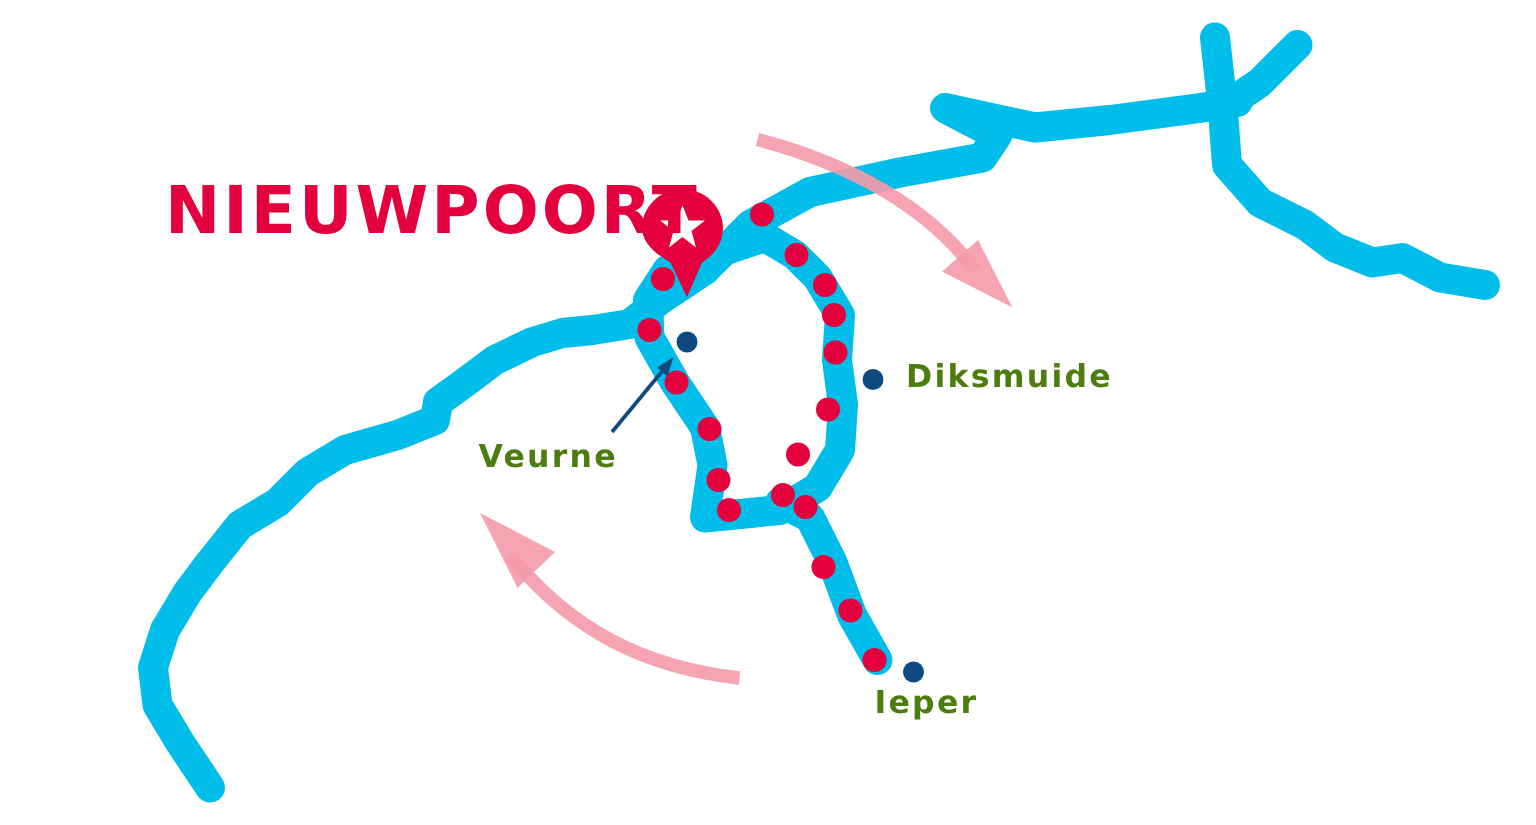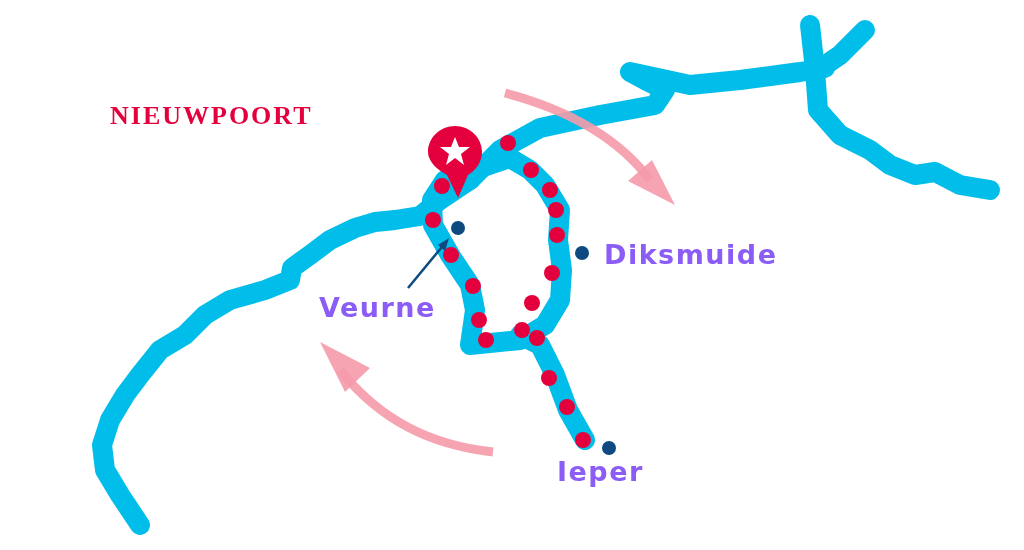--- a/index.html
+++ b/index.html
@@ -1,23 +1,23 @@
 <!DOCTYPE html>
 <html><head>
   <meta charset="utf-8">
   <style>
     html, body { margin: 0; padding: 0; background: #ffffff; }
     body { width: 1024px; height: 550px; overflow: hidden; position: relative; font-family: "DejaVu Sans", sans-serif; }
     #map { position: absolute; left: 0; top: 0; width: 1024px; height: 550px; }
     .label { position: absolute; font-weight: bold; white-space: nowrap; }
-    .start-label { left: 110px; top: 101px; font-size: 26px; color: #e4003d; letter-spacing: 2px; font-family: Liberation Serif, serif; }
-    .city-label { color: #8b5cf6; font-size: 27px; letter-spacing: 1.5px; }
+    .start-label { left: 110px; top: 115px; font-size: 44px; color: #e4003d; letter-spacing: 2px; }
+    .city-label { color: #4d7c0f; font-size: 21px; letter-spacing: 1.5px; }
     .lbl-diksmuide { left: 604px; top: 239px; }
     .lbl-veurne { left: 319px; top: 292px; text-align: center; }
-    .lbl-ieper { left: 557px; top: 456px; text-align: right; }
+    .lbl-ieper { left: 583px; top: 456px; text-align: right; }
   </style>
 </head>
 <body>
 
 <svg id="map" viewBox="0 0 1024 550" xmlns="http://www.w3.org/2000/svg">
   <g fill="none" stroke="#00bde9" stroke-width="20" stroke-linecap="round" stroke-linejoin="round">
 
     <path d="M140,525 L120,495 L105,470 L102,445 L110,420 L125,395 L140,375 L160,350 L185,335 L205,315 L230,300 L265,290 L290,280 L292,268 L310,255 L330,240 L355,228 L375,222 L395,220 L420,216 L440,200 L470,180"></path>
 
     <path d="M470,180 L500,150 L540,128 L600,115 L655,105 L665,90 L645,80 L630,72 L690,85 L740,80 L800,72 L825,68"></path>

